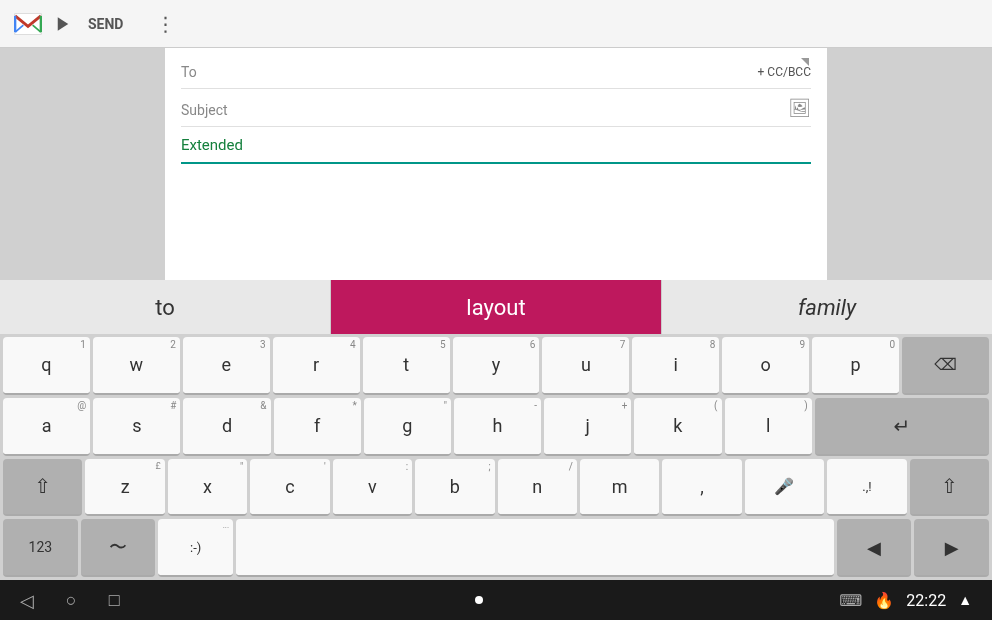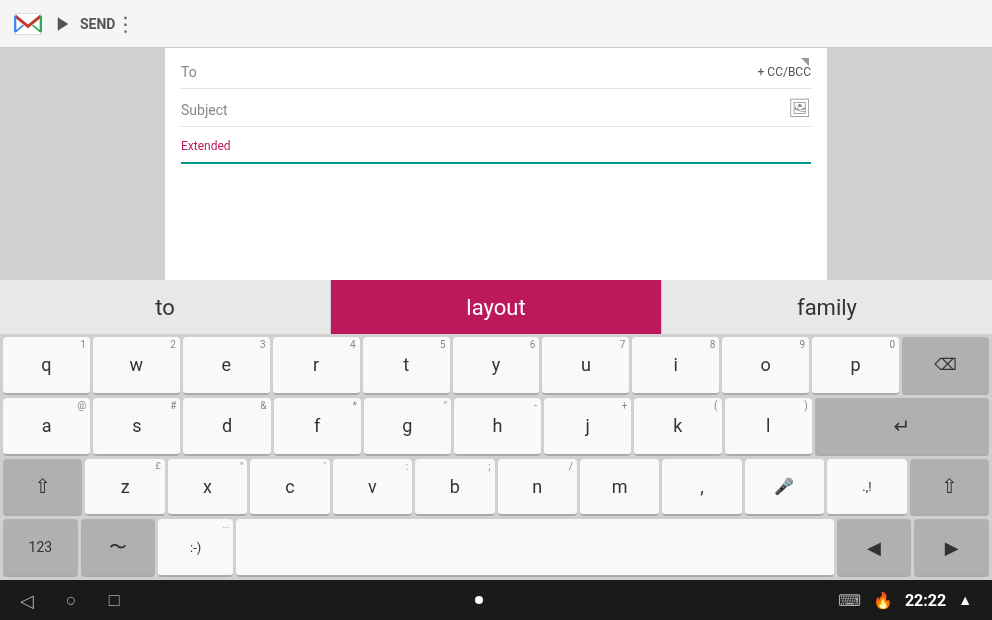--- a/index.html
+++ b/index.html
@@ -26,26 +26,26 @@
       justify-content: center;
     }
     .top-bar-title {
       font-size: 18px;
       color: #333;
       flex: 1;
     }
     .send-btn {
       display: flex;
       align-items: center;
-      gap: 8px;
+      gap: 16px;
       color: #555;
       font-size: 14px;
       font-weight: bold;
       cursor: pointer;
-      margin-right: 0;
+      margin-right: 32px;
     }
     .more-btn {
       color: #555;
       font-size: 20px;
       cursor: pointer;
       display: flex;
       align-items: center;
     }
 
     
@@ -102,22 +102,22 @@
       align-items: flex-end;
       border-bottom: 1px solid #e0e0e0;
       padding: 8px 0;
     }
 
     .body-row {
       padding: 8px 0;
       border-bottom: 2px solid #009688;
     }
     .body-text {
-      font-size: 12px;
-      color: #be185d;
+      font-size: 15px;
+      color: #15803d;
     }
 
     
     .suggestions-bar {
       position: absolute;
       top: 280px;
       left: 0;
       width: 992px;
       height: 54px;
       background: #e8e8e8;
@@ -133,20 +133,21 @@
       color: #333;
       cursor: pointer;
       border-right: 1px solid #ccc;
     }
     .suggestion.active {
       background: #be185d;
       color: white;
     }
     .suggestion:last-child {
       border-right: none;
+      font-style: italic;
     }
 
     
     .keyboard {
       position: absolute;
       top: 334px;
       left: 0;
       width: 992px;
       height: 246px;
       background: #d0d0d0;
@@ -206,21 +207,21 @@
       display: flex;
       align-items: center;
       justify-content: space-between;
       padding: 0 20px;
     }
     .sys-left { display: flex; gap: 32px; align-items: center; }
     .sys-center { display: flex; align-items: center; }
     .sys-right { display: flex; gap: 12px; align-items: center; color: white; font-size: 13px; }
     .sys-icon { color: #aaa; font-size: 18px; cursor: pointer; }
     .sys-dot { width: 8px; height: 8px; background: white; border-radius: 50%; }
-    .sys-time { color: white; font-size: 16px; font-weight: bold; }
+    .sys-time { color: white; font-size: 16px; font-weight: normal; }
     .kb-icon { color: #aaa; font-size: 16px; }
   </style>
 </head>
 <body>
 
 <div class="top-bar">
   <div class="gmail-icon">
     <svg viewBox="0 0 24 18" width="28" height="22">
       <rect width="24" height="18" rx="2" fill="white" stroke="#ddd" stroke-width="1"></rect>
       <path d="M1 2 L12 11 L23 2" stroke="#c0392b" stroke-width="2.5" fill="none"></path>

